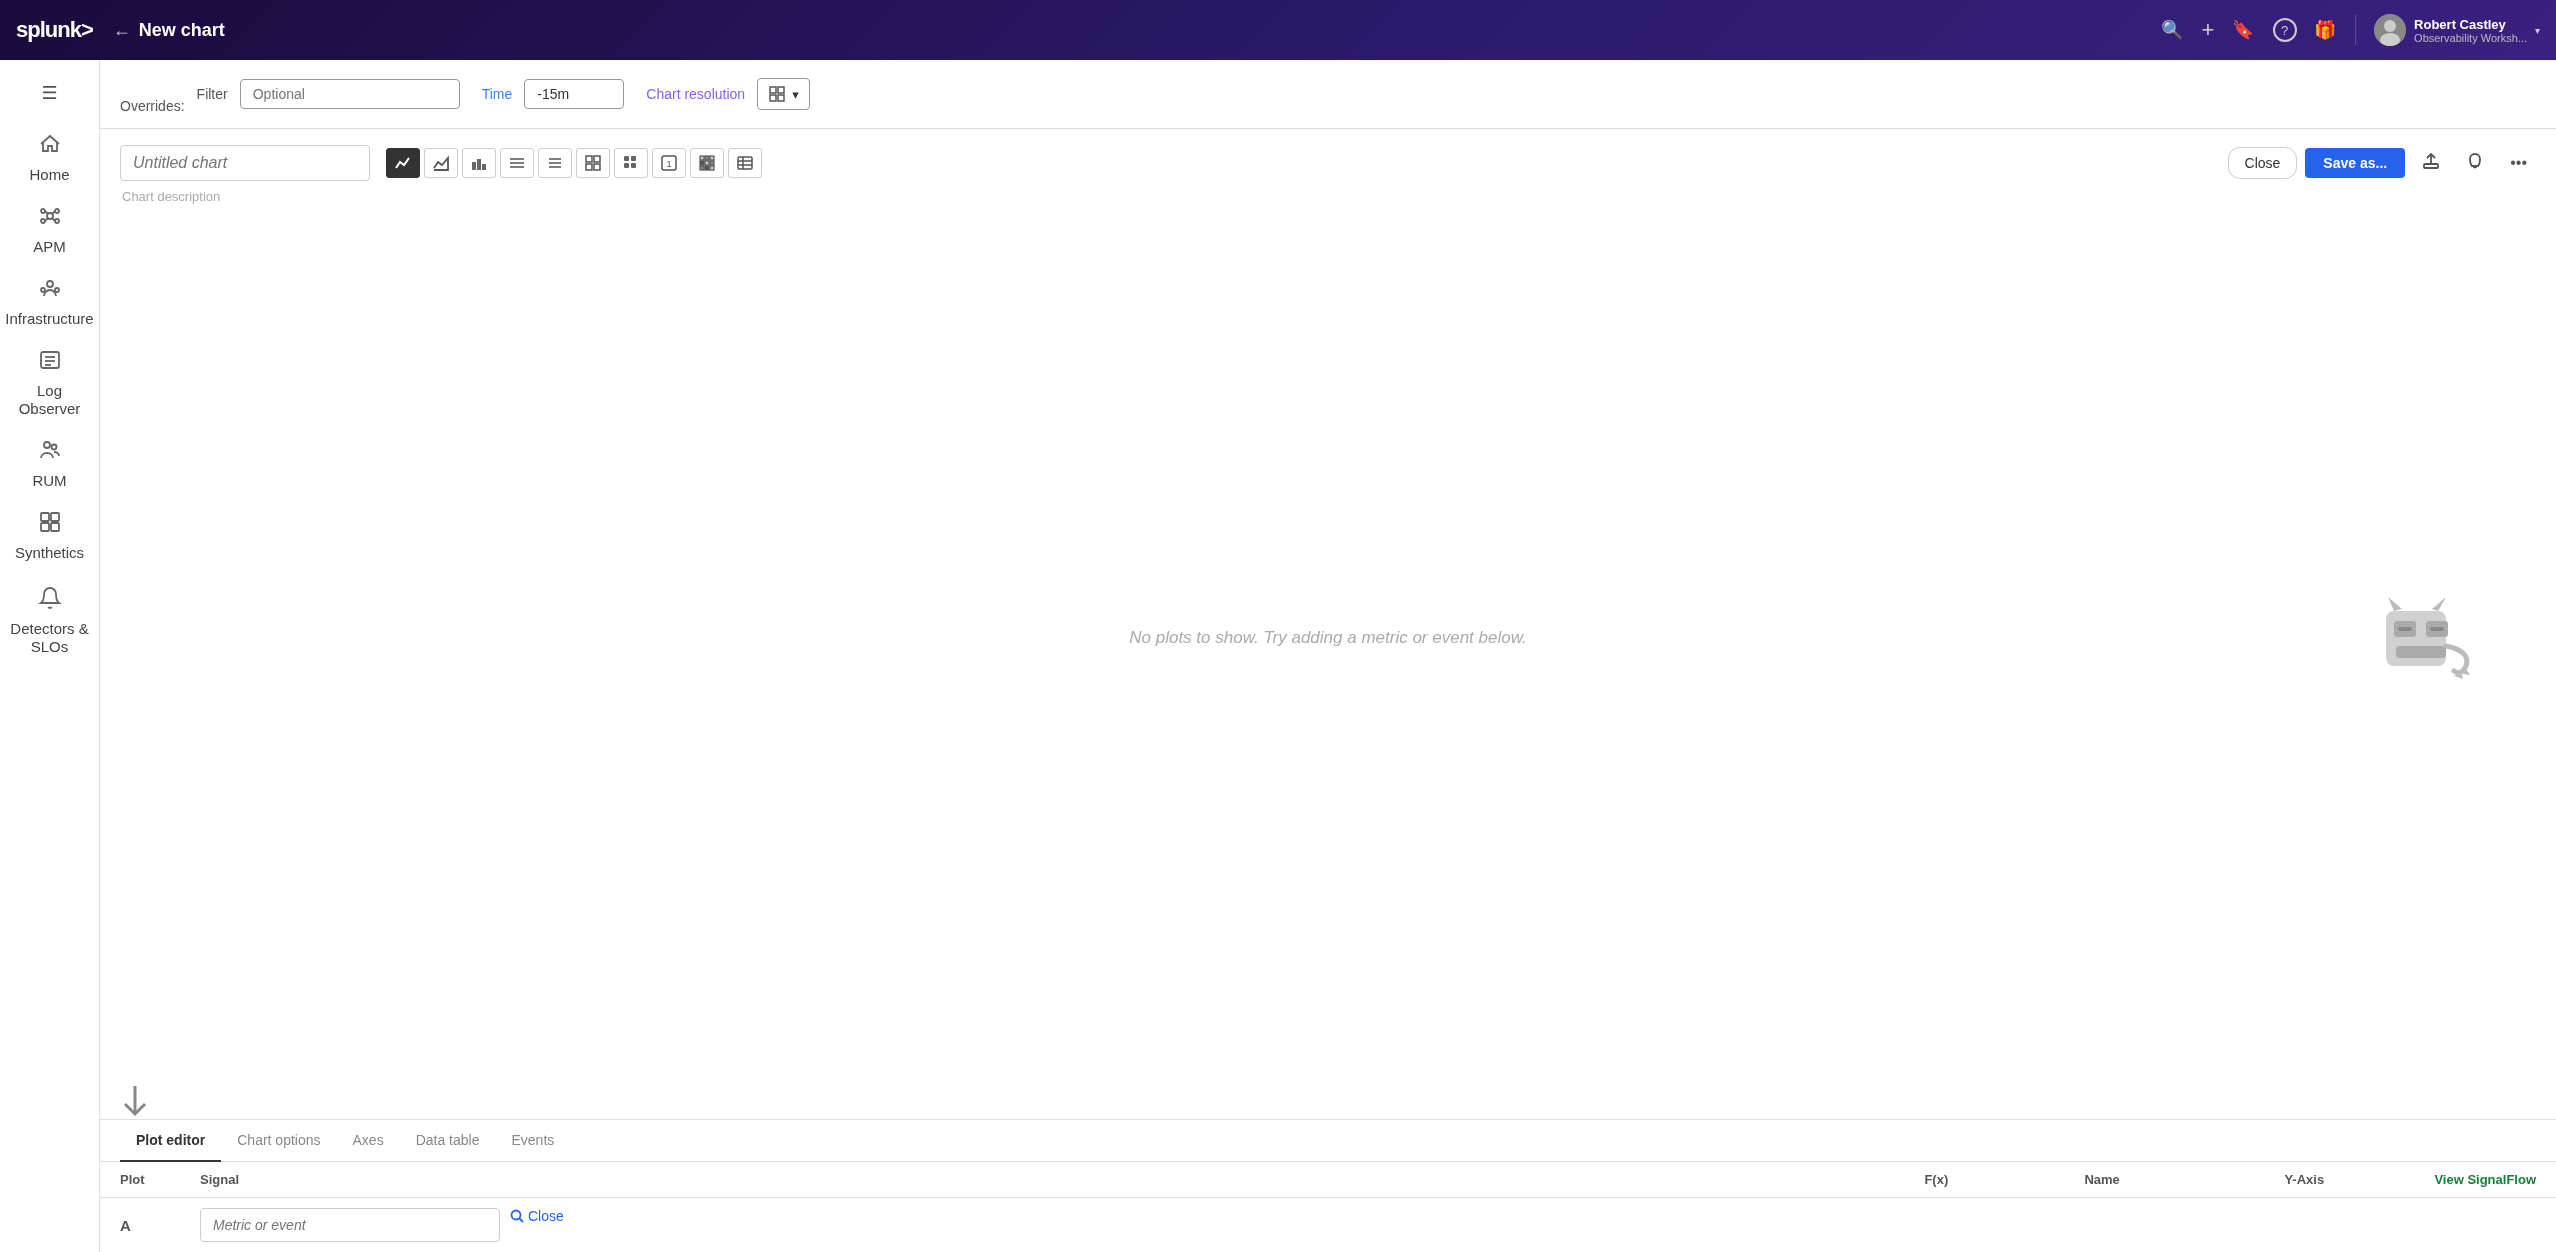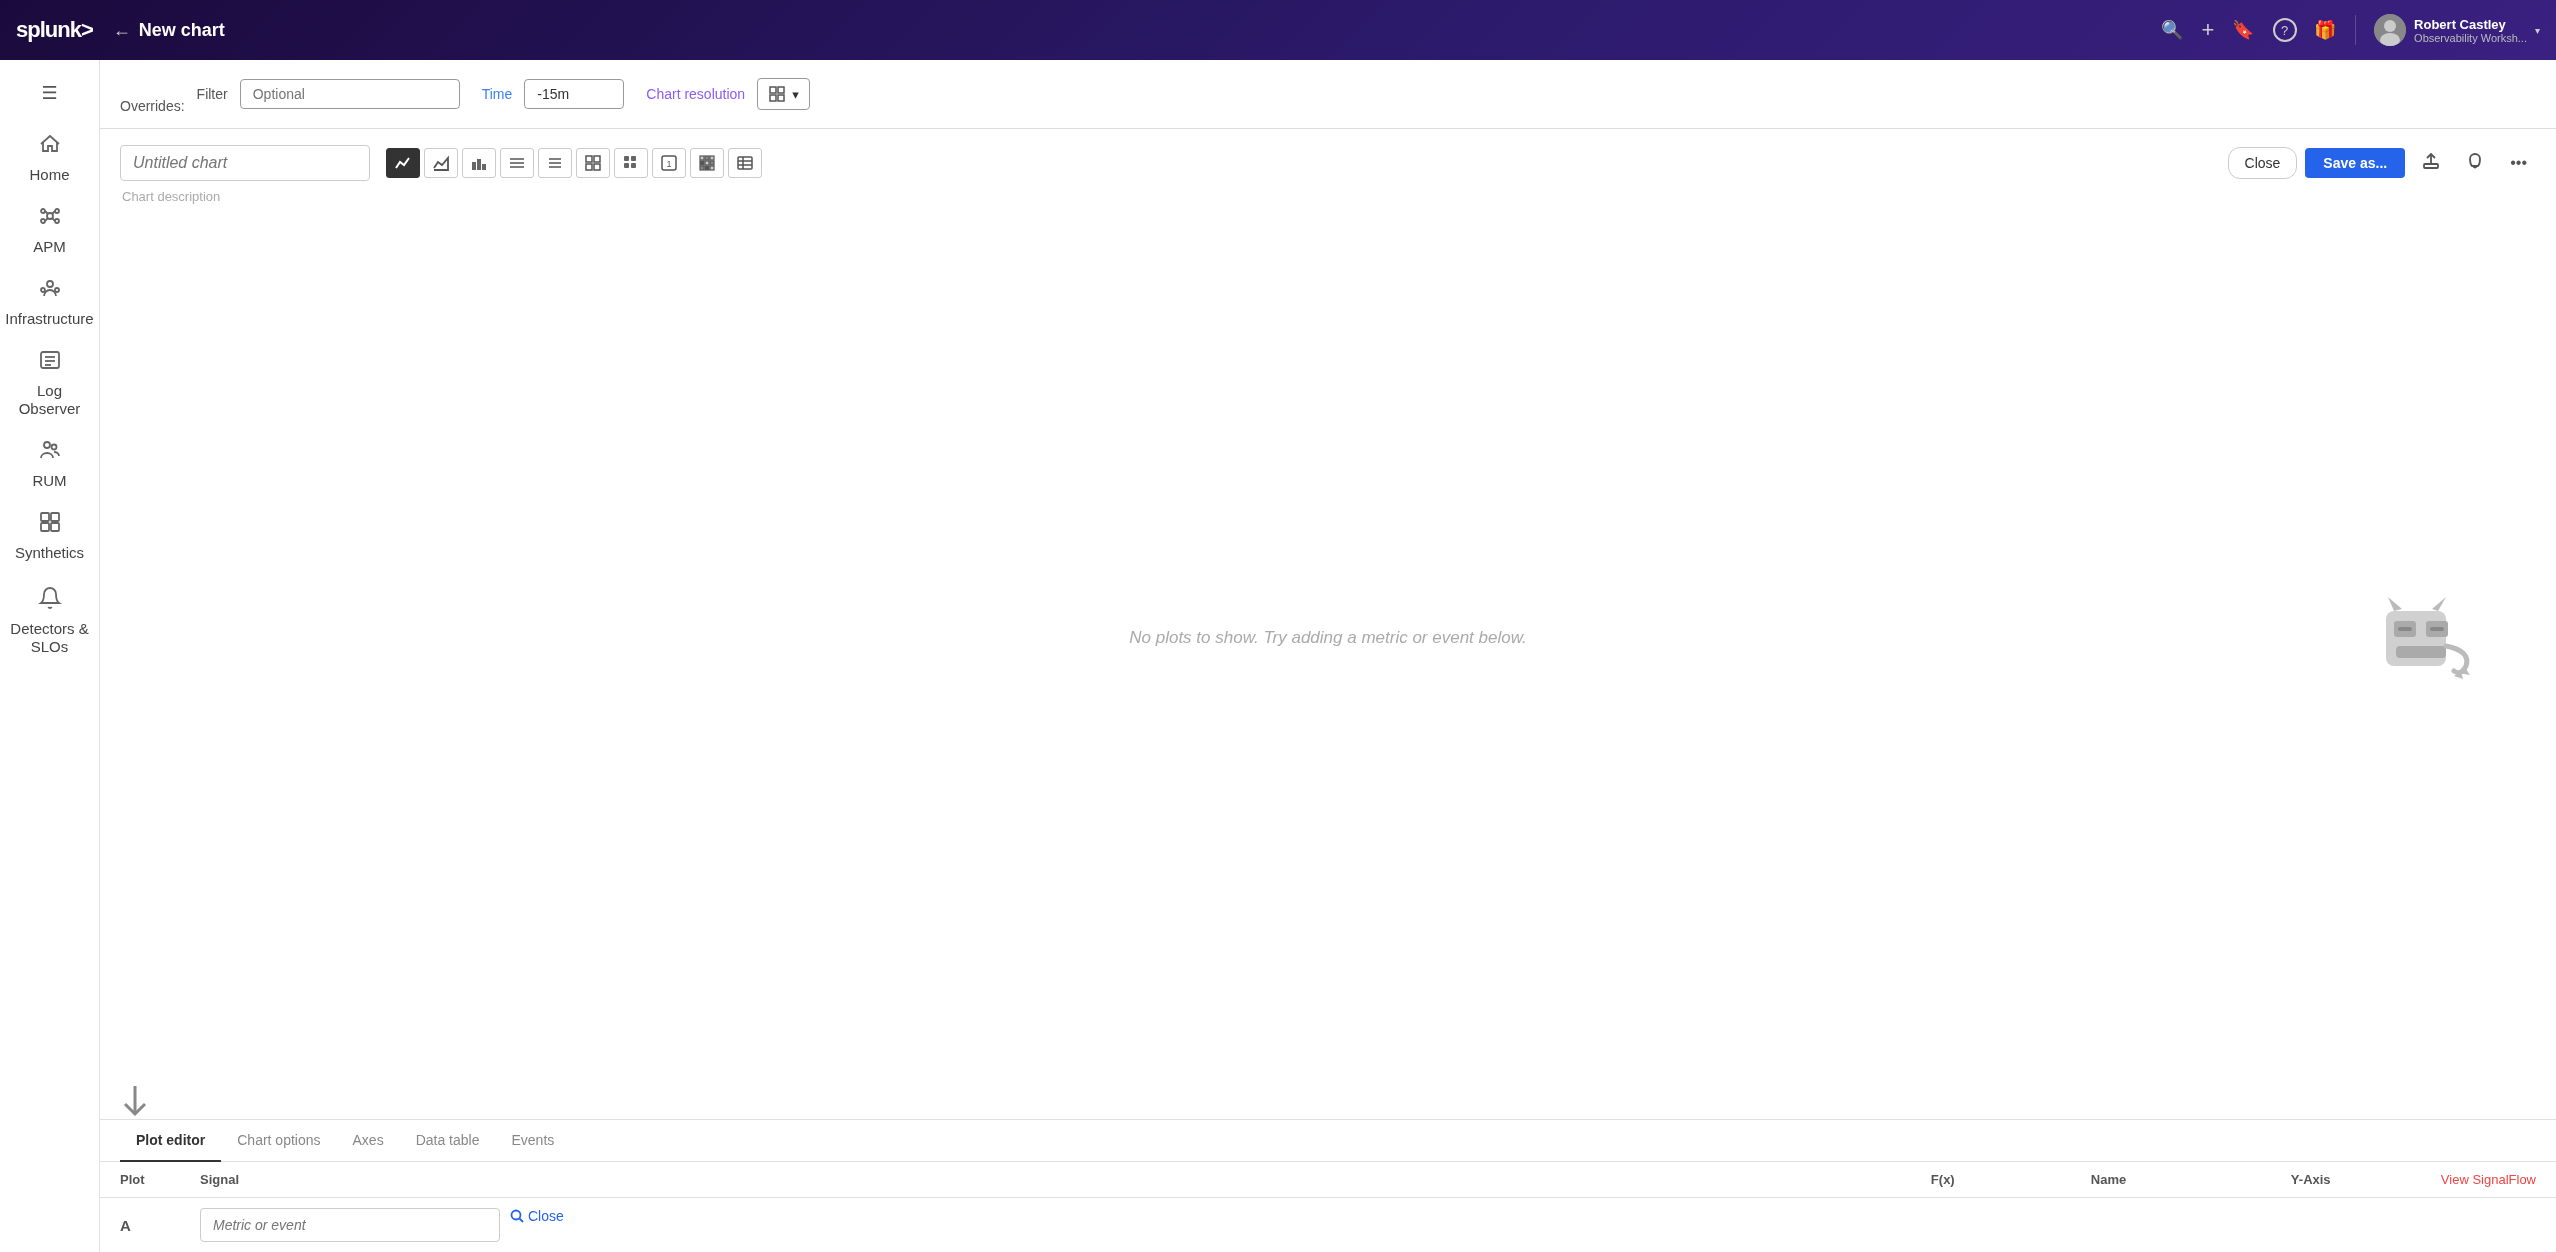--- a/index.html
+++ b/index.html
@@ -139,21 +139,21 @@
     .plot-table-header {
       display: flex; align-items: center; padding: 10px 20px;
       border-bottom: 1px solid #e0e0e0; background: white; font-size: 13px;
       color: #555; font-weight: 600;
     }
     .col-plot { width: 80px; }
     .col-signal { flex: 1; }
     .col-fx { width: 160px; }
     .col-name { width: 200px; }
     .col-yaxis { width: 150px; }
-    .col-viewsf { margin-left: auto; color: #ef4444; font-weight: 400; cursor: pointer; }
+    .col-viewsf { margin-left: auto; color: #15803d; font-weight: 700; cursor: pointer; }
 
     
     .plot-row {
       display: flex; align-items: center; padding: 10px 20px;
       background: white;
     }
     .plot-letter { width: 80px; font-size: 15px; color: #555; font-weight: 600; }
     .metric-input-wrapper { flex: 1; display: flex; align-items: flex-start; gap: 10px; }
     .metric-input {
       border: 1.5px solid #ccc; border-radius: 4px; padding: 8px 12px;

